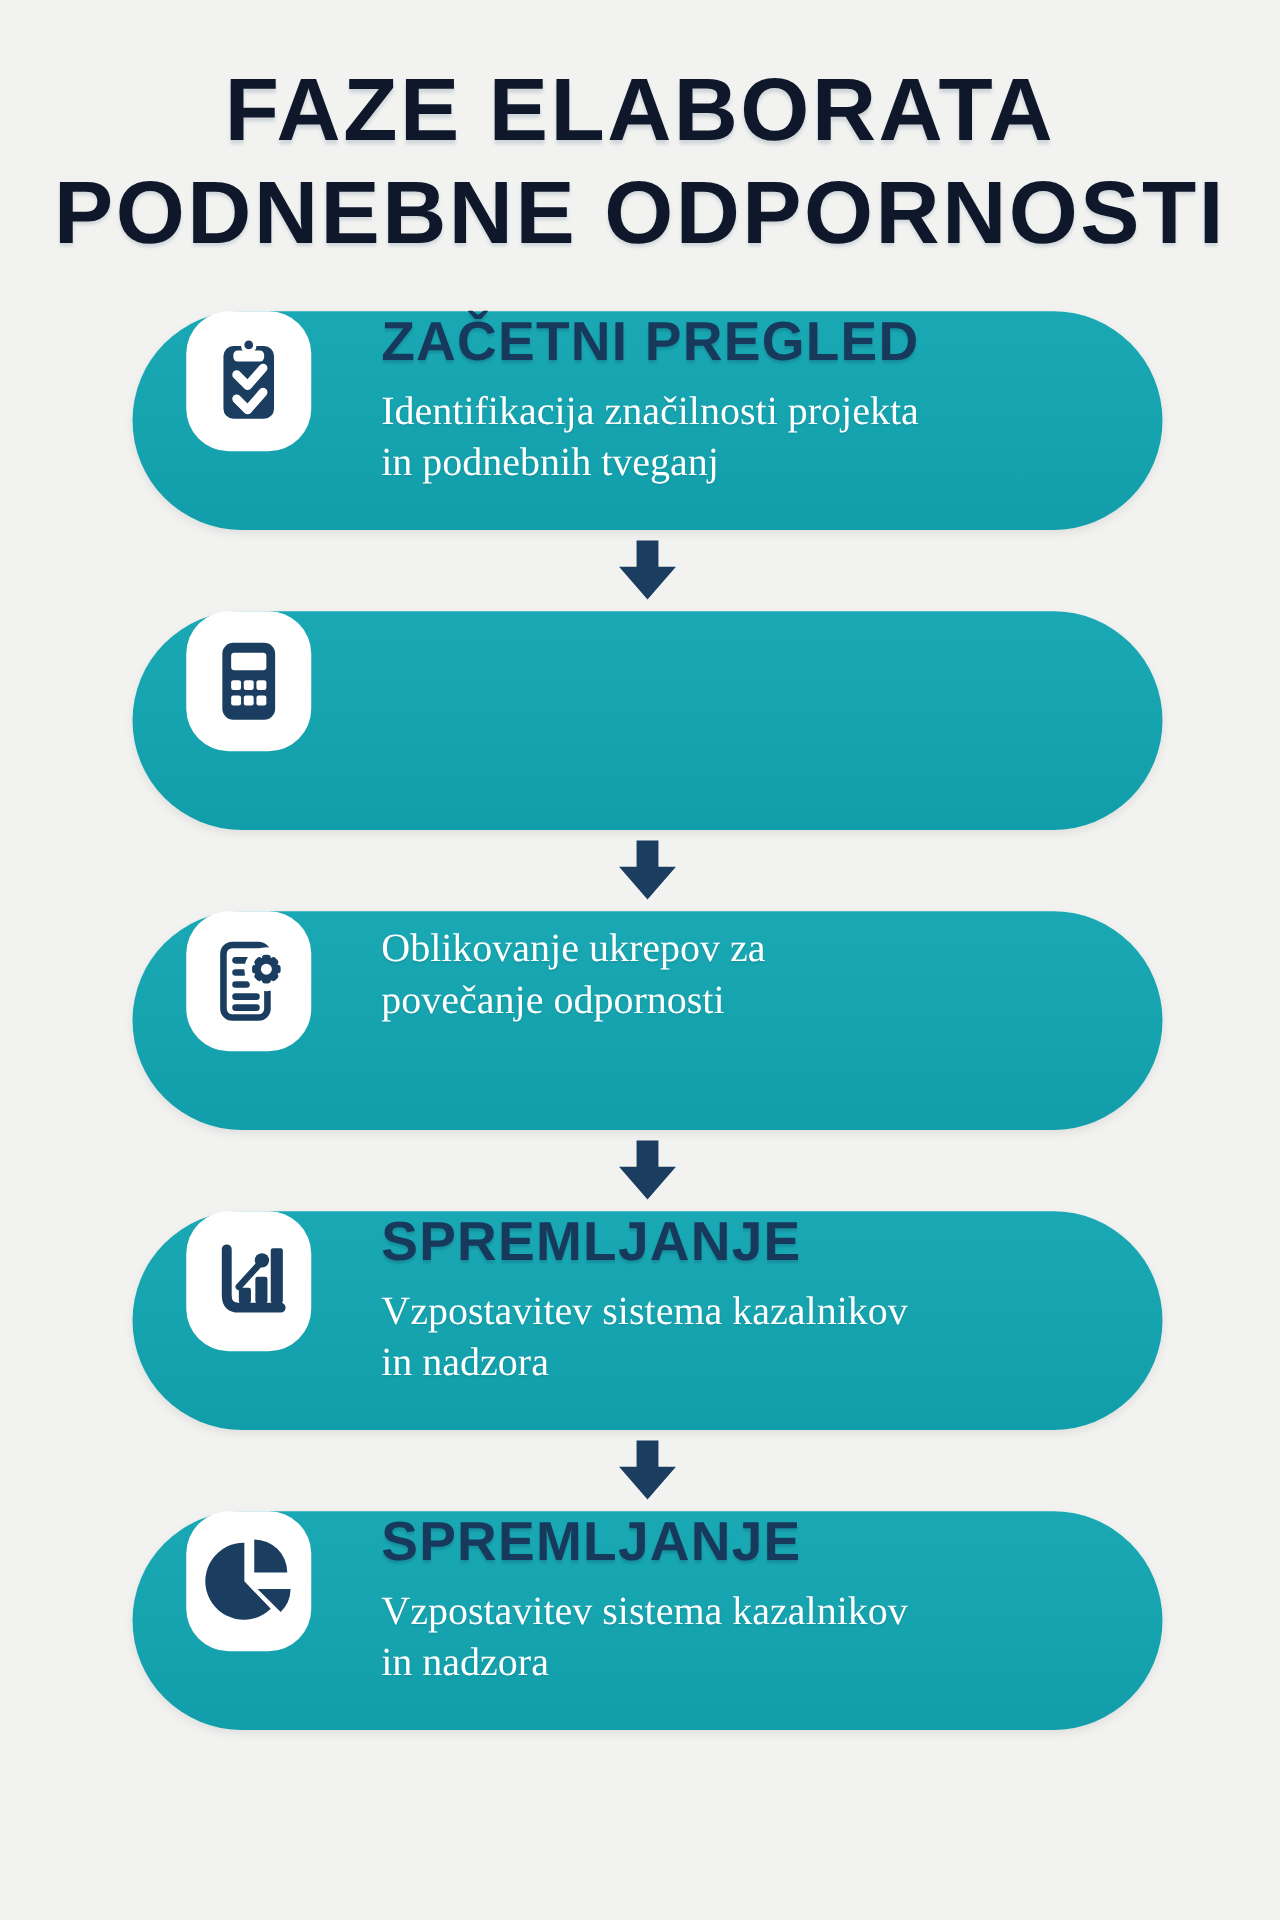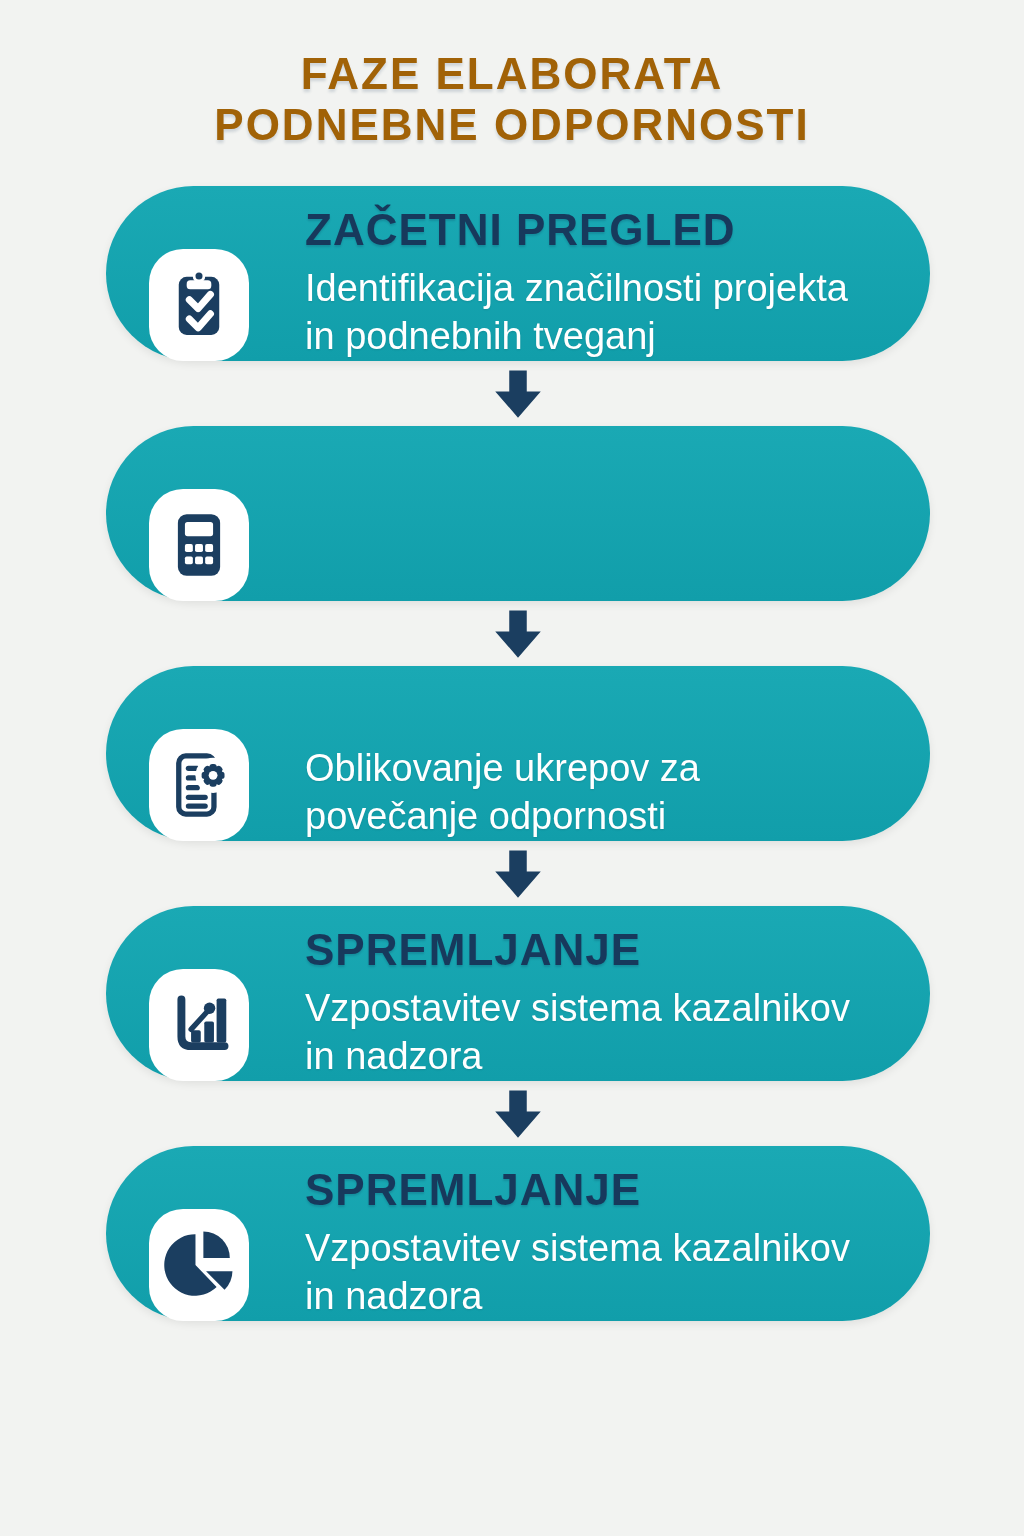--- a/index.html
+++ b/index.html
@@ -5,39 +5,39 @@
   html,body{margin:0;padding:0;}
   body{
     width:1024px;height:1536px;
     background:#f2f3f1;
     font-family:"Liberation Sans","DejaVu Sans",sans-serif;
     overflow:hidden;
   }
   .page-title{
     margin:48px 20px 0;
     text-align:center;
-    font-size:44px;
+    font-size:71px;
     line-height:1.16;
     font-weight:bold;
     letter-spacing:2px;
-    color:#a16207;
+    color:#0f172a;
     white-space:pre-line;
     text-shadow:0 3px 3px rgba(23,57,92,0.16);
   }
   .steps{
     width:824px;
     margin:36px 0 0 106px;
   }
   .card{
     height:175px;
     border-radius:88px;
     background:linear-gradient(180deg,#1aa9b4 0%,#119eaa 100%);
     box-shadow:0 3px 8px rgba(0,0,0,0.08);
     display:flex;
-    align-items:flex-end;
+    align-items:flex-start;
     padding:0 30px 0 43px;
     box-sizing:border-box;
   }
   .icon-tile{
     width:100px;height:112px;
     background:#ffffff;
     border-radius:34px;
     flex:0 0 auto;
     display:flex;align-items:center;justify-content:center;
   }
@@ -46,25 +46,26 @@
   .step-heading{
     margin:0;
     font-size:44px;
     font-weight:bold;
     letter-spacing:1px;
     color:#17395c;
     text-shadow:0 2px 2px rgba(10,40,70,0.18);
   }
   .step-desc{
     margin:9px 0 0;
-    font-size:38px;
+    font-size:32px;
     line-height:1.28;
     color:#ffffff;
     white-space:pre-line;
     text-shadow:0 1px 2px rgba(0,0,0,0.10);
+    font-family:Liberation Serif, serif;
   }
   .arrow-row{
     height:65px;
     display:flex;align-items:center;justify-content:center;
   }
   .arrow-row svg{display:block;}
   .navy{fill:#1b3e60;}
 </style>
 </head>
 <body>

